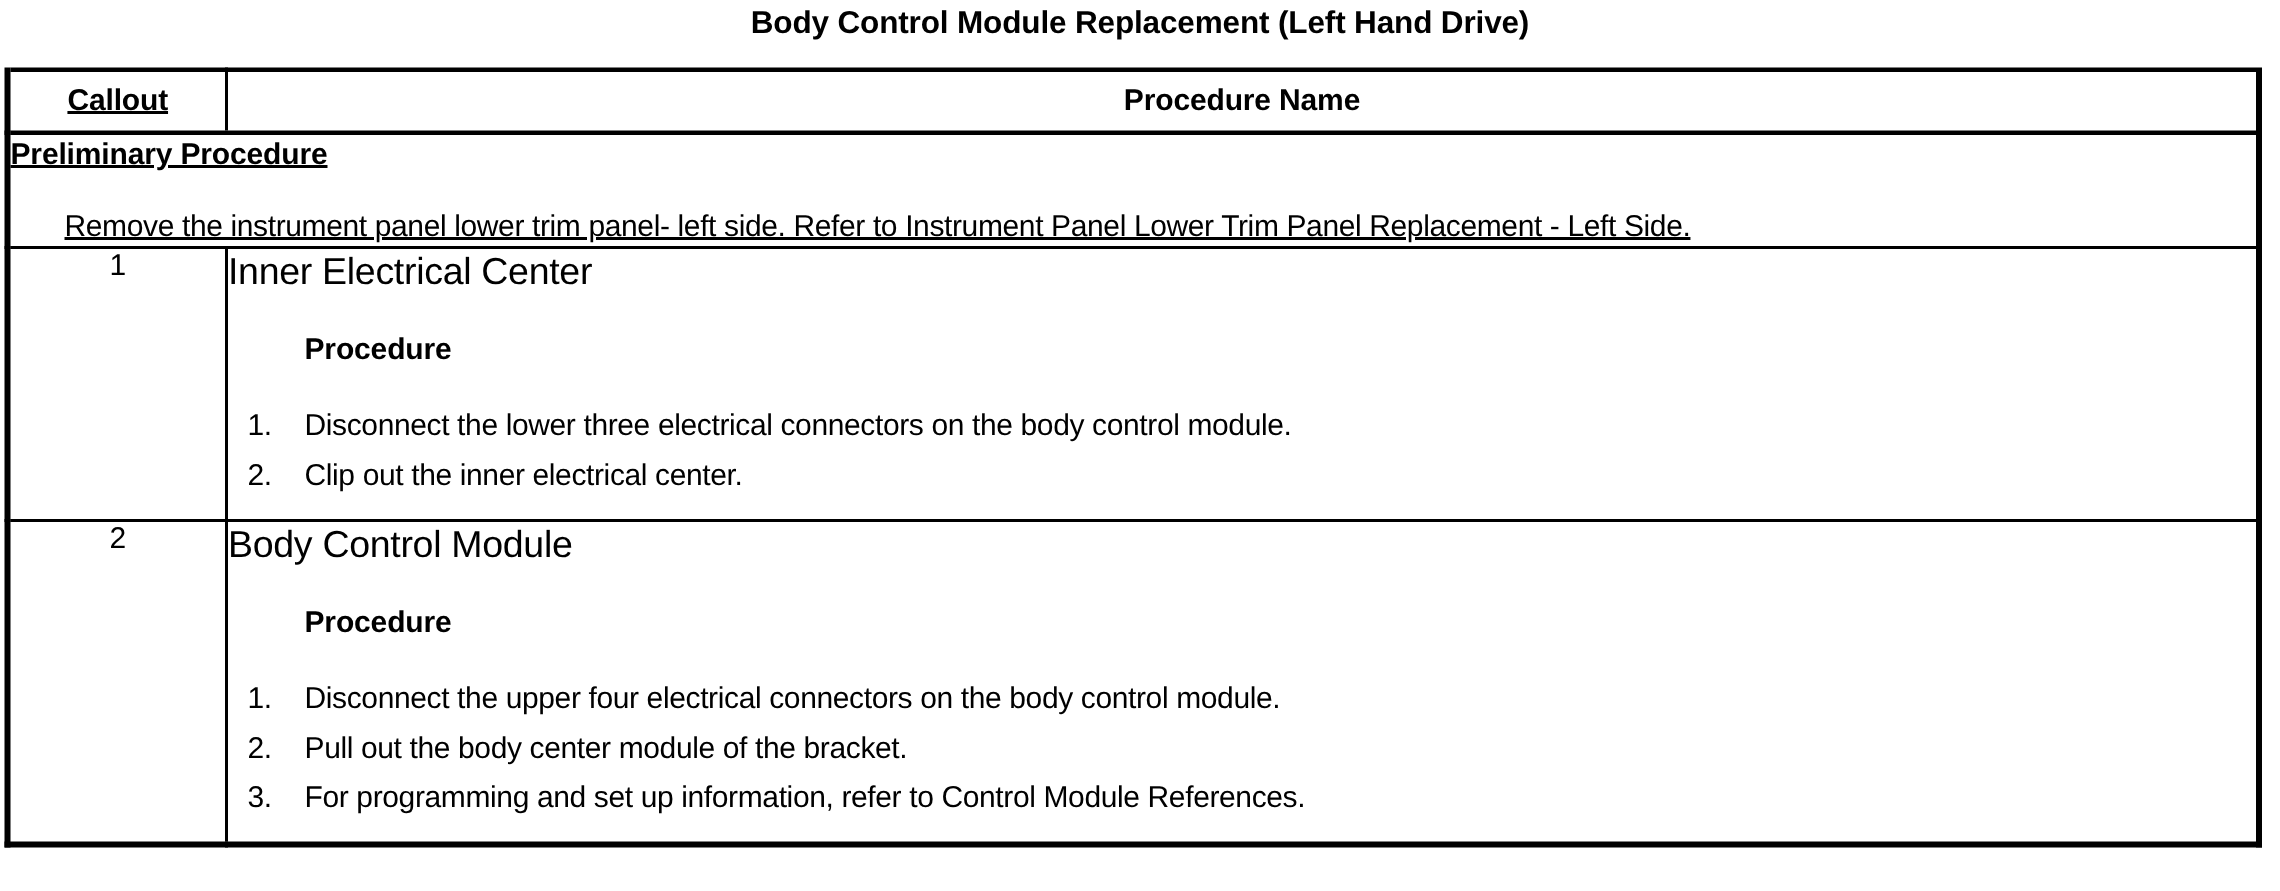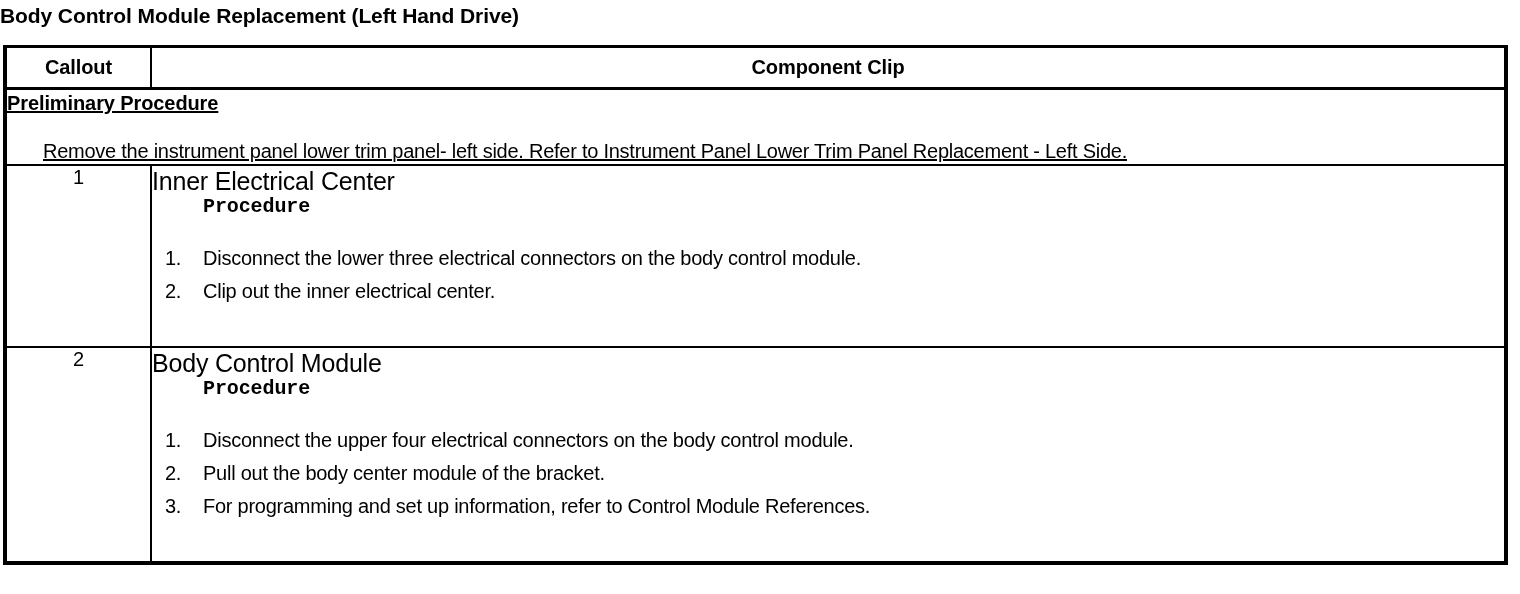--- a/index.html
+++ b/index.html
@@ -22,21 +22,21 @@
     height: 594px;
     background: #ffffff;
   }
 
   
   .doc-title {
     position: absolute;
     left: 0;
     top: 2px;
     width: 1520px;
-    text-align: left;
+    text-align: center;
     font-size: 21px;
     font-weight: bold;
     letter-spacing: -0.1px;
     line-height: 28px;
     white-space: nowrap;
   }
 
   
   .proc-table {
     position: absolute;
@@ -66,20 +66,21 @@
     height: 42px;
     border-bottom: 3px solid #000;
     vertical-align: middle;
     text-align: center;
     font-size: 20px;
     font-weight: bold;
     letter-spacing: -0.1px;
   }
   .hdr-row th.hdr-callout {
     border-right: 2px solid #000;
+    text-decoration: underline;
   }
 
   
   .prelim-cell {
     border-bottom: 2px solid #000;
     padding: 6px 6px 8px 5px;
     text-decoration: underline;
   }
   .prelim-title {
     font-size: 20px;
@@ -118,22 +119,22 @@
     font-size: 25px;
     line-height: 26px;
     letter-spacing: -0.2px;
     margin-top: 2px;
   }
   .comp-proc-label {
     font-size: 20px;
     font-weight: bold;
     line-height: 26px;
     letter-spacing: -0.1px;
+    margin-top: 26px;
     margin-left: 51px;
-    font-family: Liberation Mono, monospace;
   }
   .comp-steps {
     margin: 22px 0 0 0;
     padding: 0;
     list-style: none;
   }
   .comp-steps li {
     font-size: 20px;
     line-height: 33px;
     letter-spacing: -0.25px;
@@ -162,21 +163,21 @@
 
   <table class="proc-table">
     <colgroup>
       <col class="col-callout">
       <col class="col-component">
     </colgroup>
 
     <thead>
       <tr class="hdr-row">
         <th class="hdr-callout">Callout</th>
-        <th class="hdr-component">Component Clip</th>
+        <th class="hdr-component">Procedure Name</th>
       </tr>
     </thead>
 
     <tbody>
 
       <tr>
         <td class="prelim-cell" colspan="2">
           <div class="prelim-title">Preliminary Procedure</div>
           <div class="prelim-body">Remove the instrument panel lower trim panel- left side. Refer to Instrument Panel Lower Trim Panel Replacement - Left Side.</div>
         </td>

